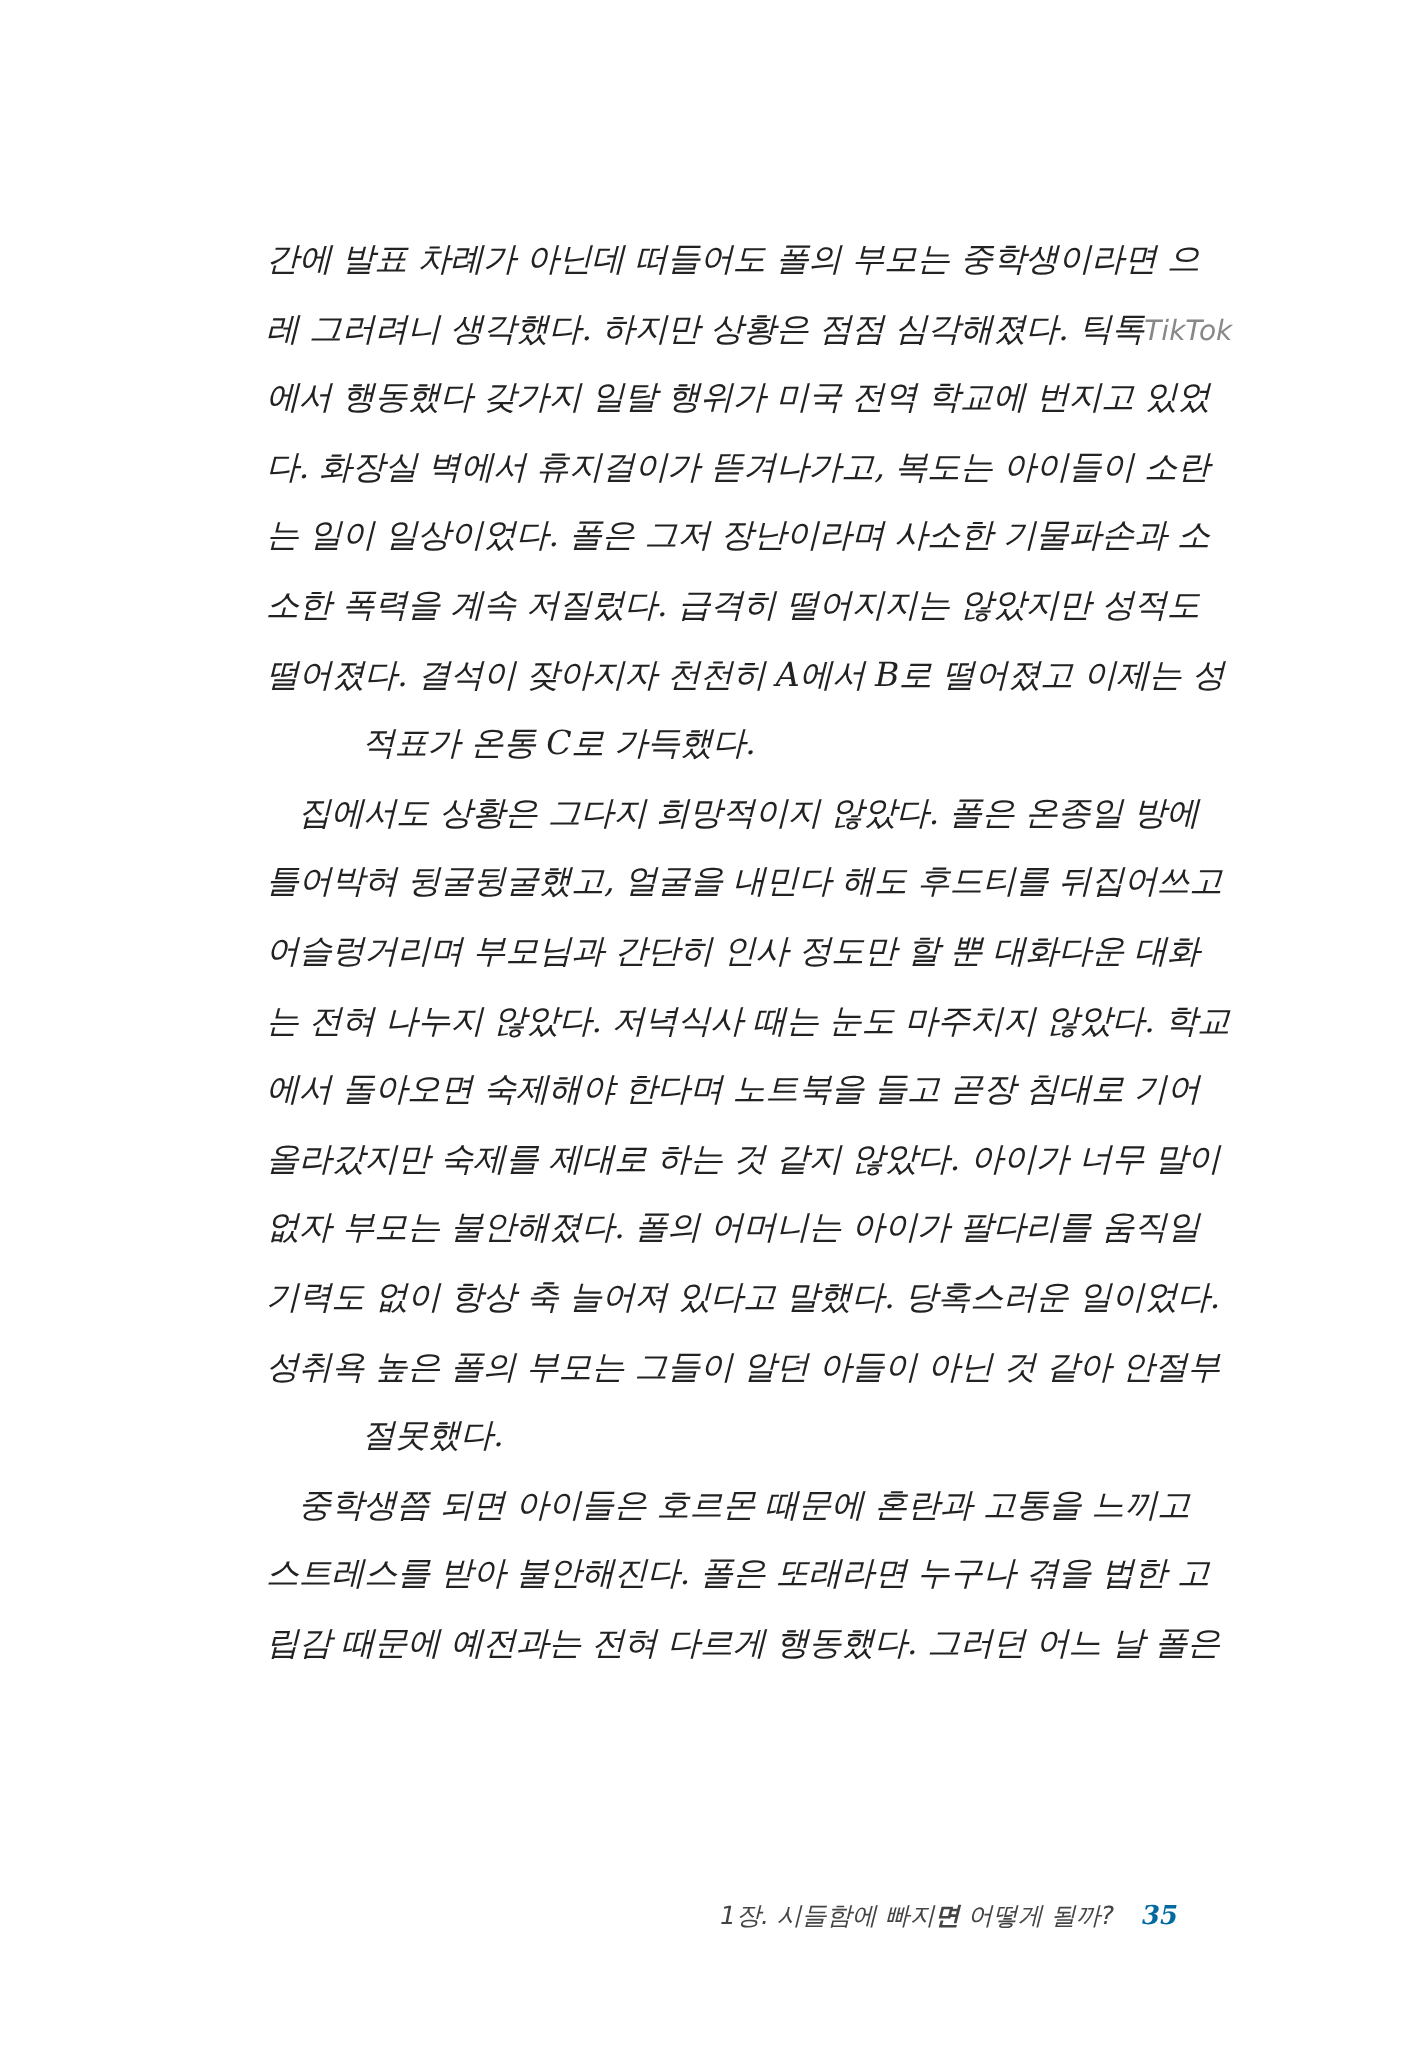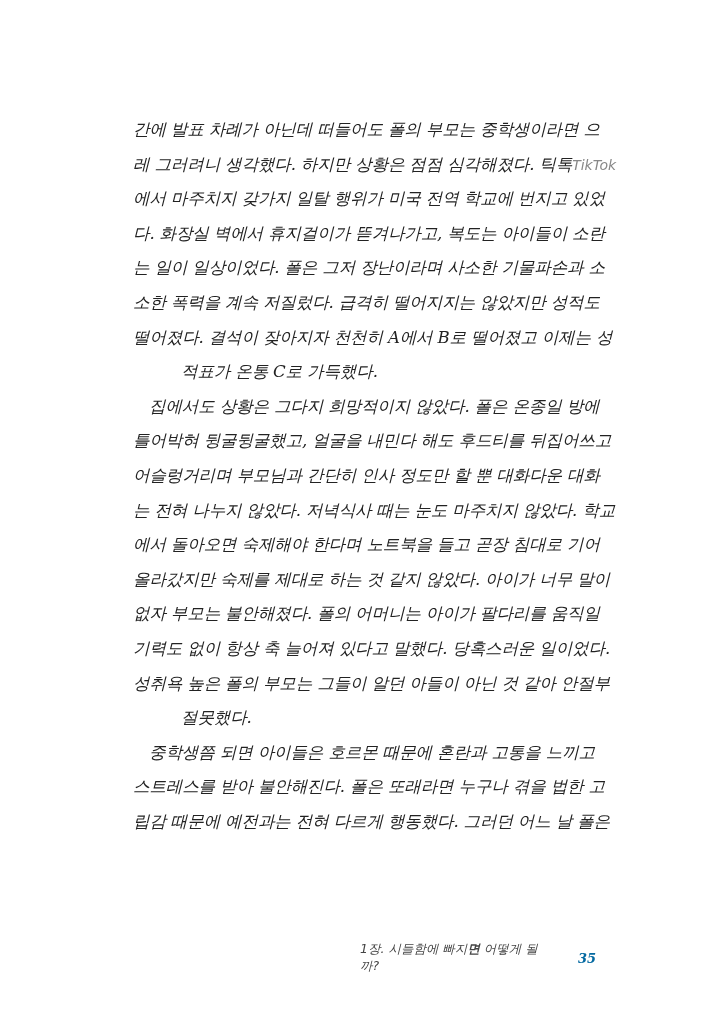--- a/index.html
+++ b/index.html
@@ -6,34 +6,34 @@
   body { width:704px; height:1024px; position:relative; overflow:hidden;
          font-family:"DejaVu Serif","Liberation Serif",serif; color:#222; }
   .page { position:absolute; left:0; top:0; width:704px; height:1024px; background:#fff;font-style:italic; }
   .body-text { position:absolute; left:133px; top:113px; width:462px; }
   .line { height:34.6px; line-height:34.6px; font-size:16.6px; white-space:nowrap;
           letter-spacing:-0.2px; text-align:justify; text-align-last:justify; }
   .line.last { text-align-last:left;margin-left:48px; }
   .line.indent { padding-left:16px; }
   .gloss { font-family:"DejaVu Sans","Liberation Sans",sans-serif; font-size:14px; color:#888; letter-spacing:0; }
   .footer { position:absolute; top:948px; left:360px; width:236px; height:20px;
-            display:flex; align-items:center; gap:22px; }
+            display:flex; align-items:center; gap:14px; }
   .footer .chapter { font-family:"DejaVu Sans","Liberation Sans",sans-serif; font-size:12.5px; color:#444; }
   .footer .chapter b { font-weight:bold; }
   .footer .pnum { font-family:"DejaVu Serif","Liberation Serif",serif; font-size:13px; font-weight:bold; color:#0369a1; }
 </style>
 </head>
 <body>
 
 <div class="page">
   <div class="body-text">
 
     <div class="line">간에 발표 차례가 아닌데 떠들어도 폴의 부모는 중학생이라면 으</div>
     <div class="line" style="text-align-last:left;"><span>레 그러려니 생각했다. 하지만 상황은 점점 심각해졌다. 틱톡</span><span class="gloss">TikTok</span></div>
-    <div class="line">에서 마주치지 갖가지 일탈 행위가 미국 전역 학교에 번지고 있었</div>
+    <div class="line">에서 행동했다 갖가지 일탈 행위가 미국 전역 학교에 번지고 있었</div>
     <div class="line">다. 화장실 벽에서 휴지걸이가 뜯겨나가고, 복도는 아이들이 소란</div>
     <div class="line">는 일이 일상이었다. 폴은 그저 장난이라며 사소한 기물파손과 소</div>
     <div class="line">소한 폭력을 계속 저질렀다. 급격히 떨어지지는 않았지만 성적도</div>
     <div class="line">떨어졌다. 결석이 잦아지자 천천히 A에서 B로 떨어졌고 이제는 성</div>
     <div class="line last">적표가 온통 C로 가득했다.</div>
 
     <div class="line indent">집에서도 상황은 그다지 희망적이지 않았다. 폴은 온종일 방에</div>
     <div class="line">틀어박혀 뒹굴뒹굴했고, 얼굴을 내민다 해도 후드티를 뒤집어쓰고</div>
     <div class="line">어슬렁거리며 부모님과 간단히 인사 정도만 할 뿐 대화다운 대화</div>
     <div class="line">는 전혀 나누지 않았다. 저녁식사 때는 눈도 마주치지 않았다. 학교</div>

